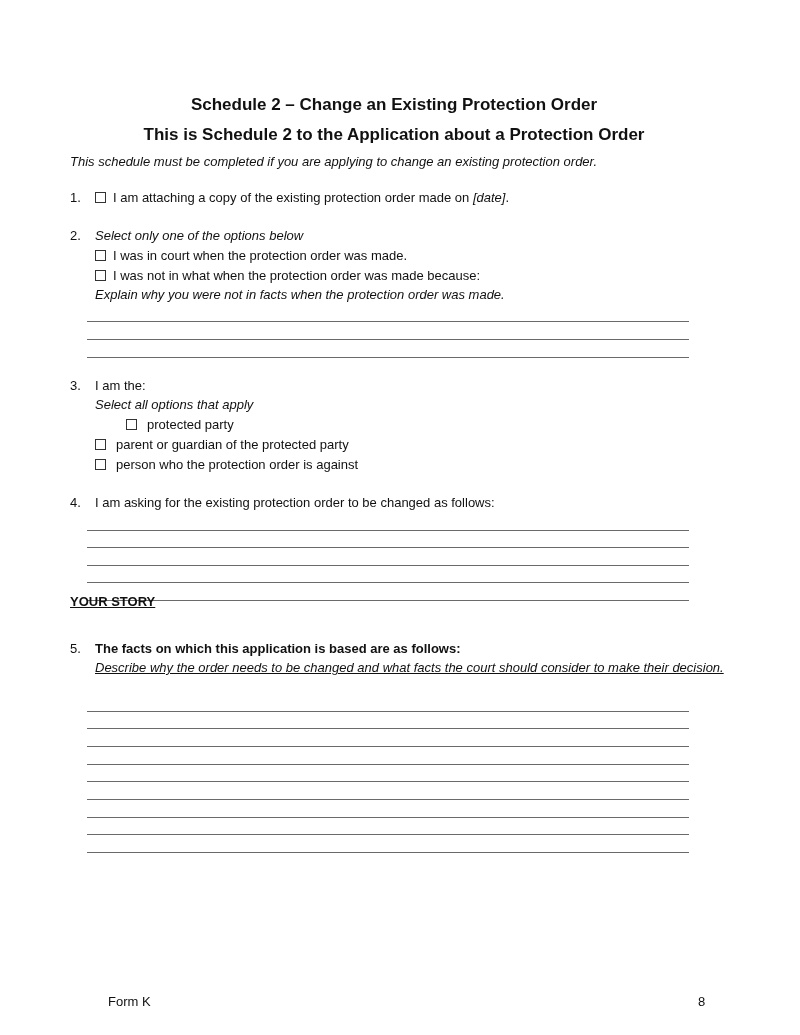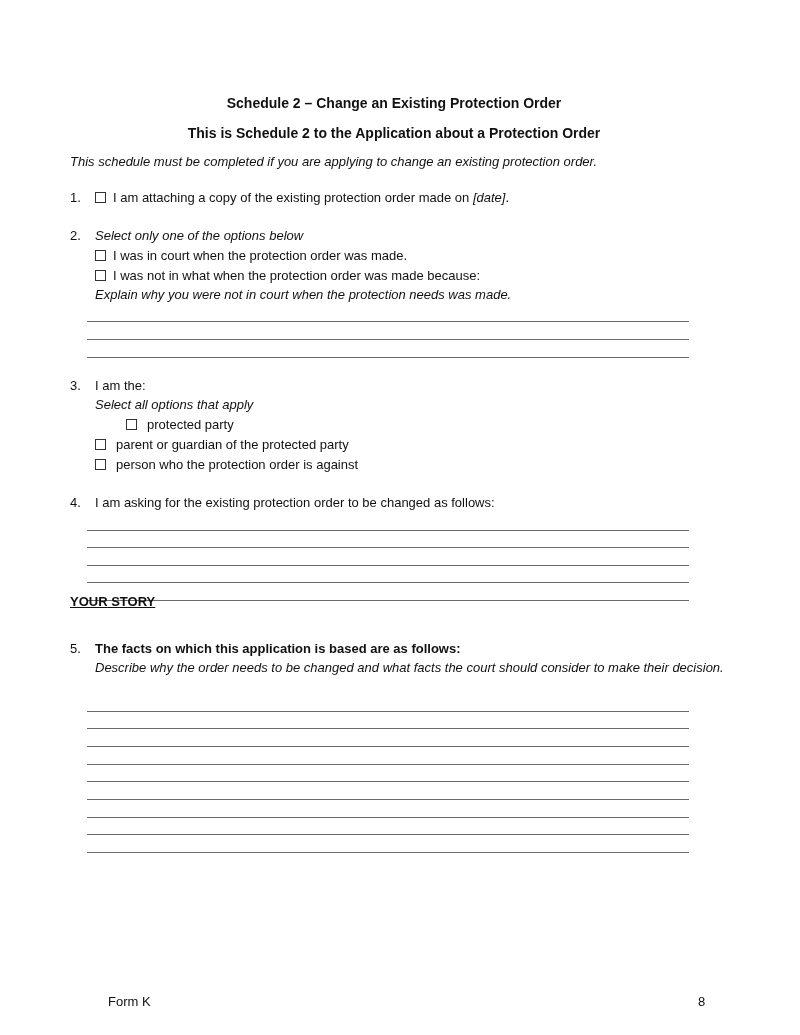--- a/index.html
+++ b/index.html
@@ -1,19 +1,19 @@
 <!DOCTYPE html>
 <html><head>
   <meta charset="utf-8">
   <style>
     html, body { margin: 0; padding: 0; background: #ffffff; }
     body { width: 800px; height: 1035px; position: relative; overflow: hidden;
            font-family: "Liberation Sans", sans-serif; color: #111; font-size: 13px; }
     .abs { position: absolute; white-space: nowrap; }
-    .title { left: 0; width: 788px; text-align: center; font-weight: bold; font-size: 14px; }
+    .title { left: 0; width: 788px; text-align: center; font-weight: bold; font-size: 17px; }
     .ital { font-style: italic; }
     .bold { font-weight: bold; }
     .num { position: absolute; left: 70px; }
     .cb { display: inline-block; width: 9px; height: 9px; border: 1px solid #333; vertical-align: -1px; margin-right: 7px; background: #fff; cursor: pointer; }
     .line { position: absolute; left: 87px; width: 602px; height: 0; border-top: 1.3px solid #6a6a6a; }
     .footer { font-size: 13px; }
   </style>
 </head>
 <body>
 
@@ -32,21 +32,21 @@
 
   <div>
     <span class="num" style="top:228px;">2.</span>
     <div class="abs ital" style="left:95px; top:228px;">Select only one of the options below</div>
     <div class="abs" style="left:95px; top:248px;">
       <span class="cb"></span><span>I was in court when the protection order was made.</span>
     </div>
     <div class="abs" style="left:95px; top:268px;">
       <span class="cb"></span><span>I was not in what when the protection order was made because:</span>
     </div>
-    <div class="abs ital" style="left:95px; top:287px;">Explain why you were not in court when the protection needs was made.</div>
+    <div class="abs ital" style="left:95px; top:287px;">Explain why you were not in facts when the protection order was made.</div>
     <div class="line" style="top:321px;"></div>
     <div class="line" style="top:339px;"></div>
     <div class="line" style="top:357px;"></div>
   </div>
 
   <div>
     <span class="num" style="top:378px;">3.</span>
     <div class="abs" style="left:95px; top:378px;">I am the:</div>
     <div class="abs ital" style="left:95px; top:397px;">Select all options that apply</div>
     <div class="abs" style="left:95px; top:417px;margin-left:31px;">
@@ -67,21 +67,21 @@
     <div class="line" style="top:547px;"></div>
     <div class="line" style="top:565px;"></div>
     <div class="line" style="top:582px;"></div>
     <div class="line" style="top:600px;"></div>
   </div>
 
   <div>
     <div class="abs bold" style="left:70px; top:594px;text-decoration:underline;">YOUR STORY</div>
     <span class="num" style="top:641px;">5.</span>
     <div class="abs bold" style="left:95px; top:641px;">The facts on which this application is based are as follows:</div>
-    <div class="abs ital" style="left:95px; top:660px;">Describe why the order needs to be changed and what facts the court should consider to make their decision.</div>
+    <div class="abs ital" style="left:95px; top:660px;text-decoration:underline;">Describe why the order needs to be changed and what facts the court should consider to make their decision.</div>
     <div class="line" style="top:711px;"></div>
     <div class="line" style="top:728px;"></div>
     <div class="line" style="top:746px;"></div>
     <div class="line" style="top:764px;"></div>
     <div class="line" style="top:781px;"></div>
     <div class="line" style="top:799px;"></div>
     <div class="line" style="top:817px;"></div>
     <div class="line" style="top:834px;"></div>
     <div class="line" style="top:852px;"></div>
   </div>

